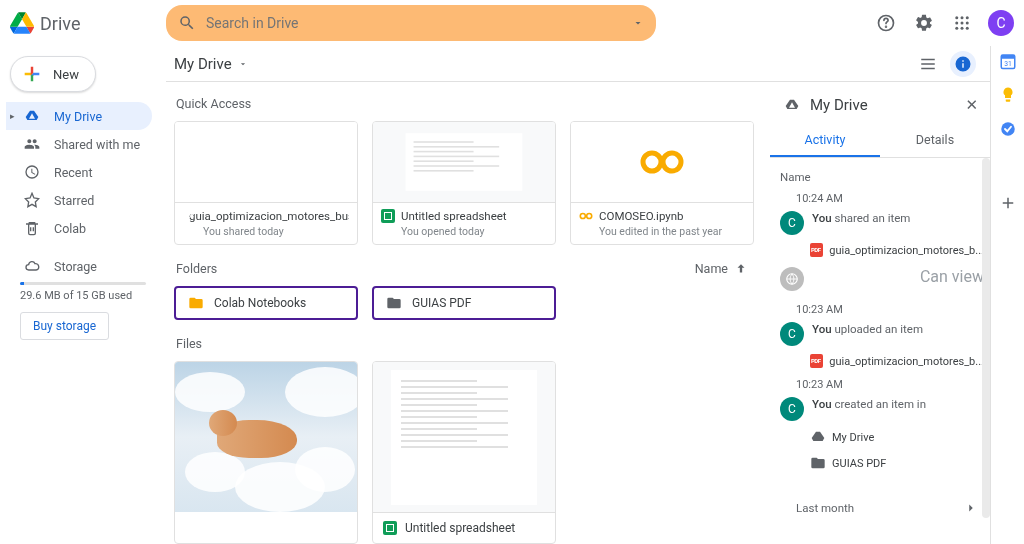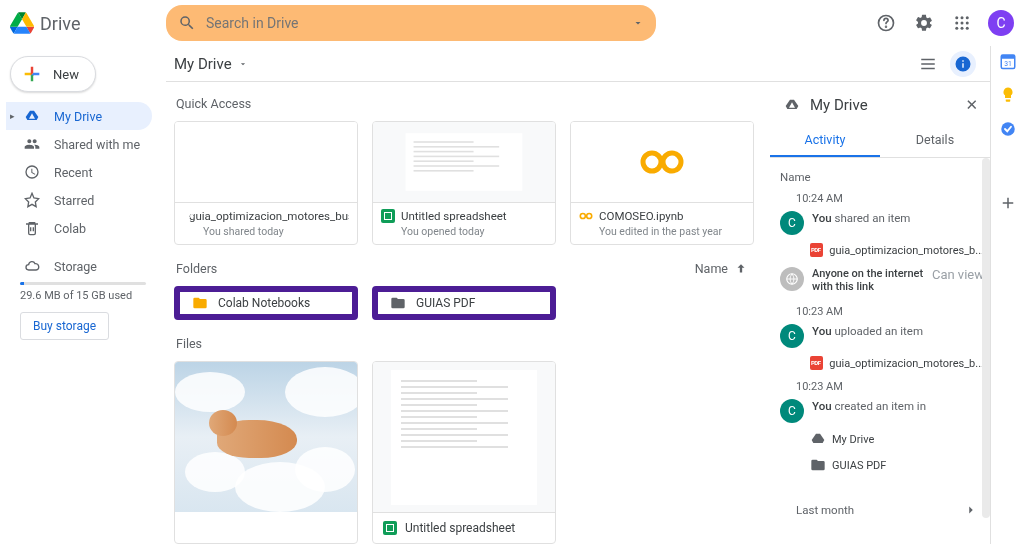--- a/index.html
+++ b/index.html
@@ -41,42 +41,42 @@
   .section-label-row { display:flex; align-items:center; font-size:12.5px; color:#5f6368; margin: 16px 2px 10px; padding-right: 20px;}
   .cards { display:flex; gap:14px; }
   .card { width:184px; border:1px solid #e0e0e0; border-radius:4px; overflow:hidden; }
   .card-thumb { height:80px; background:#fff; display:flex; align-items:center; justify-content:center; font-size:28px; }
   .card-thumb.gray { background:#f8f9fa; }
   .card-foot { border-top: 1px solid #e0e0e0; padding: 6px 8px; }
   .card-title { display:flex; align-items:center; gap:6px; font-size:11.5px; color:#3c4043; white-space:nowrap; overflow:hidden; text-overflow:ellipsis;}
   .card-sub { font-size:10.5px; color:#80868b; margin-top:2px; padding-left: 20px;}
   
   .folders { display:flex; gap:14px; }
-  .folder { width:184px; height:34px; border:6px solid #4c1d95; border-radius:4px; display:flex; align-items:center; gap:10px; padding:0 12px; font-size:12px; color:#3c4043; cursor:pointer;}
+  .folder { width:184px; height:34px; border:2px solid #4c1d95; border-radius:4px; display:flex; align-items:center; gap:10px; padding:0 12px; font-size:12px; color:#3c4043; cursor:pointer;}
   
   .files { display:flex; gap:14px; }
   .file-card { width:184px; border:1px solid #e0e0e0; border-radius:4px; overflow:hidden; }
   .file-thumb { height:150px; background:#f8f9fa; display:flex; align-items:center; justify-content:center; overflow:hidden;}
   .file-foot { border-top:1px solid #e0e0e0; padding:8px 10px; display:flex; gap:8px; align-items:center; font-size:12px;}
   
   .side-panel { width:220px; border-left:0px; display:flex; flex-direction:column; position:relative;}
   .side-header { display:flex; align-items:center; gap:10px; padding: 14px 12px 10px 14px; font-size:15px; color:#3c4043; }
   .side-header .close { margin-left:auto; color:#5f6368; cursor:pointer;}
   .tabs { display:flex; border-bottom:1px solid #e0e0e0; }
   .tab { flex:1; text-align:center; padding: 8px 0; font-size:12.5px; color:#5f6368; cursor:pointer; }
   .tab.active { color:#1a73e8; border-bottom:2px solid #1a73e8; }
   .activity-scroll { flex:1; overflow:auto; padding: 10px 6px 0 10px; background:#fff; position:relative; }
   .act-day { font-size:11.5px; color:#5f6368; margin: 2px 0 8px; }
   .act-time { font-size:11px; color:#5f6368; margin: 4px 16px 6px; }
   .act-row { display:flex; gap:8px; margin-bottom:8px; }
   .act-text { font-size:11.5px; color:#5f6368; line-height:1.3; }
   .act-text b { color:#3c4043; font-weight:500;}
   .act-file { display:flex; align-items:center; gap:6px; font-size:11px; color:#3c4043; margin: 4px 0 10px 30px; white-space:nowrap; overflow:hidden; text-overflow:ellipsis;}
   .act-sub { display:flex; gap:8px; align-items:flex-start; margin: 0 0 12px 0; font-size:11px; color:#5f6368;}
-  .act-sub .right { margin-left:auto; color:#9aa0a6; font-size:13px;}
+  .act-sub .right { margin-left:auto; color:#9aa0a6; font-size:16px;}
   .scrollbar { position:absolute; right:0; top:0; width:8px; height:360px; background: #eaeaea; border-radius:4px;}
   
   .rail { width:34px; border-left:1px solid #e0e0e0; display:flex; flex-direction:column; align-items:center; padding-top:6px; gap:16px;}
   .rail-icon { width:18px; height:18px; }
 
   .ic { width:16px; height:16px; display:inline-block; flex-shrink:0;}
   .ic-pdf { width:14px; height:14px; background:#ea4335; border-radius:2px; position:relative;}
   .ic-pdf::after { content:'PDF'; position:absolute; color:#fff; font-size:6px; left:1px; top:3px; font-weight:bold; letter-spacing:-0.5px;}
   .ic-sheet { width:14px; height:14px; background:#0f9d58; border-radius:2px; position:relative;}
   .ic-sheet::after { content:''; position:absolute; inset:3px; border:1px solid #fff;}
@@ -372,21 +372,20 @@
               <span class="ic-pdf"></span>
               <span>guia_optimizacion_motores_b...</span>
             </div>
           <div class="act-sub">
             <div class="avatar small gray">
                 <svg width="14" height="14" viewBox="0 0 24 24" fill="#fff">
                   <circle cx="12" cy="12" r="9" fill="none" stroke="#fff" stroke-width="2"></circle>
                   <path d="M3 12h18M12 3a15 15 0 010 18M12 3a15 15 0 000 18" fill="none" stroke="#fff" stroke-width="1.5"></path>
                 </svg>
               </div>
-            <div style="flex:1"><b style="color:#3c4043; font-weight:500;">Anyone on the internet with this link</b></div>
             <span class="right">Can view</span>
           </div>
 
           <div class="act-time">10:23 AM</div>
           <div class="act-row">
             <div class="avatar small">C</div>
             <div class="act-text"><b>You</b><span> uploaded an item</span></div>
           </div>
           <div class="act-file">
               <span class="ic-pdf"></span>

